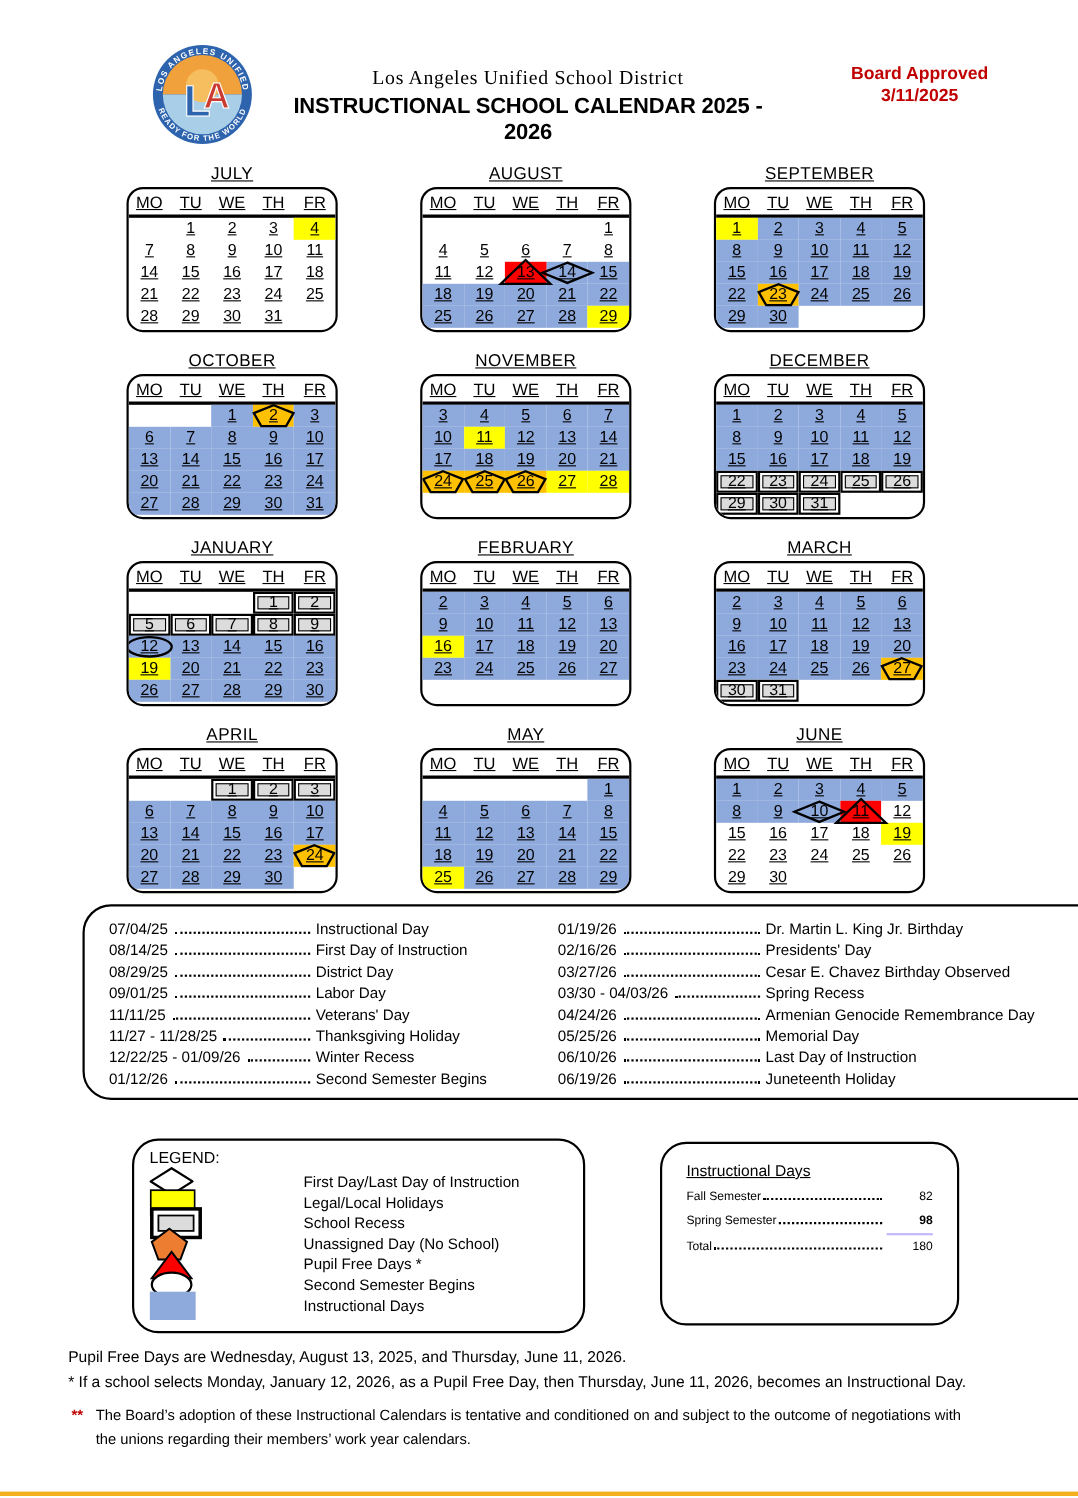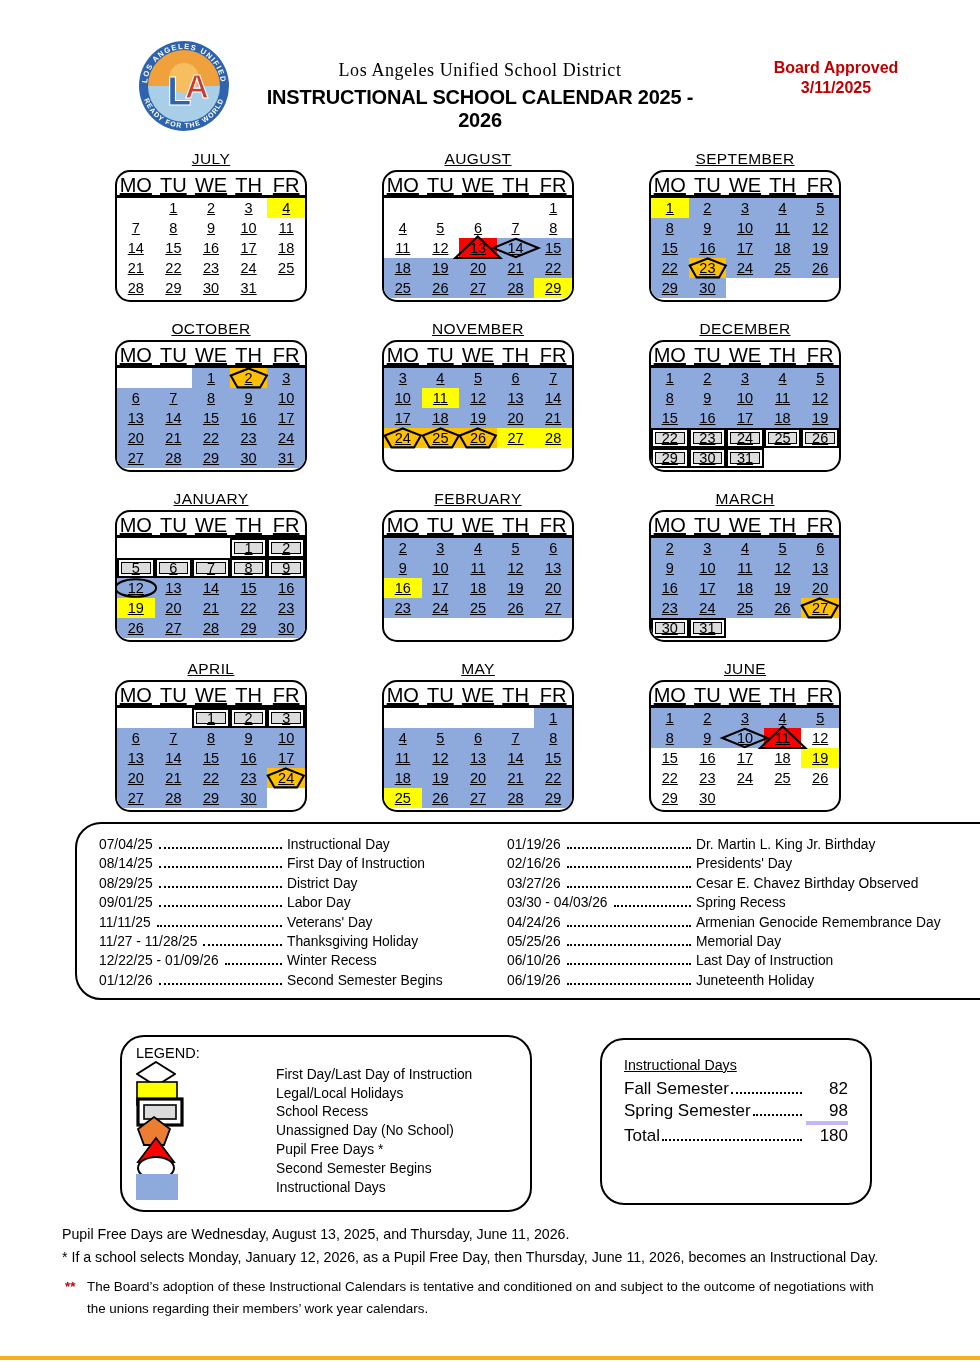--- a/index.html
+++ b/index.html
@@ -14,21 +14,21 @@
   .approved{position:absolute;left:752px;top:58px;width:168px;text-align:center;
             color:var(--approved-red,#C00000);font-weight:700;font-size:16px;line-height:20px;}
 
   
   .months{position:absolute;left:115px;top:150px;width:726px;display:grid;
           grid-template-columns:repeat(3,192px);column-gap:75px;row-gap:18px;text-decoration:underline;}
   .month{width:192px;}
   .month-title{height:18px;line-height:18px;text-align:center;font-size:15.5px;letter-spacing:0.4px;margin-bottom:2px;}
   .month-box{border:2px solid #000;border-radius:15px;overflow:hidden;background:#fff;box-sizing:border-box;height:132px;}
   .dow{display:grid;grid-template-columns:repeat(5,1fr);height:21px;align-items:center;
-       text-align:center;font-size:20px;border-bottom:3px solid #000;padding-top:2px;}
+       text-align:center;font-size:15px;border-bottom:3px solid #000;padding-top:2px;}
   .dgrid{display:grid;grid-template-columns:repeat(5,1fr);}
   .c{height:20px;position:relative;display:flex;align-items:center;justify-content:center;font-size:14.5px;}
   .c span{position:relative;z-index:3;}
   .t-i{background:var(--instr);}
   .t-h{background:var(--holiday);}
   .t-u{background:var(--unassigned);}
   .t-p{background:var(--pupil-free);}
   .t-f,.t-s{background:var(--instr);}
   .t-r{border:2.5px solid #000;background:#fff;box-sizing:border-box;}
   .r-inner{position:absolute;inset:2px;background:var(--recess);border:1.5px solid #000;z-index:1;}
@@ -50,24 +50,24 @@
               border-radius:24px;box-sizing:border-box;padding:8px 14px;}
   .lg-title{font-size:14.5px;height:20px;}
   .lg-row{display:flex;align-items:center;height:18.8px;}
   .lg-shape{width:48px;flex:none;display:flex;align-items:center;}
   .lg-label{margin-left:92px;font-size:13.8px;white-space:nowrap;}
 
   
   .id-box{position:absolute;left:600px;top:1038px;width:272px;height:167px;border:2px solid #000;
           border-radius:24px;box-sizing:border-box;padding:17px 22px;}
   .id-title{font-size:14.2px;text-decoration:underline;margin-bottom:5px;}
-  .id-row{display:flex;align-items:baseline;font-size:17px;line-height:21.5px;}
+  .id-row{display:flex;align-items:baseline;font-size:11px;line-height:21.5px;}
   .id-dots{flex:1;border-bottom:2px dotted #000;margin:0 4px 4px 2px;}
   .id-val{flex:0 0 42px;text-align:right;}
-  .id-val.sum{border-bottom:4px solid #c4b5fd;}
+  .id-val.sum{border-bottom:2px solid #c4b5fd;font-weight:bold;}
 
   
   .note1{position:absolute;left:62px;top:1226px;font-size:14.2px;}
   .note2{position:absolute;left:62px;top:1249px;font-size:14.2px;}
   .footnote{position:absolute;left:65px;top:1276px;width:828px;font-size:13.4px;line-height:22px;padding-left:22px;box-sizing:border-box;}
   .footnote .star{position:absolute;left:0;top:0;color:var(--approved-red,#C00000);font-weight:700;}
   .bottom-rule{position:absolute;left:0;right:0;bottom:2px;height:4px;background:#F3B01C;}
 </style>
 </head>
 <body>

